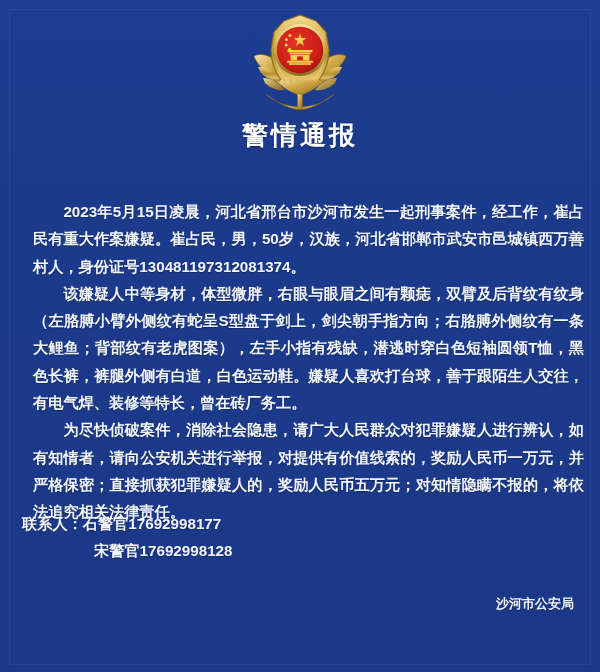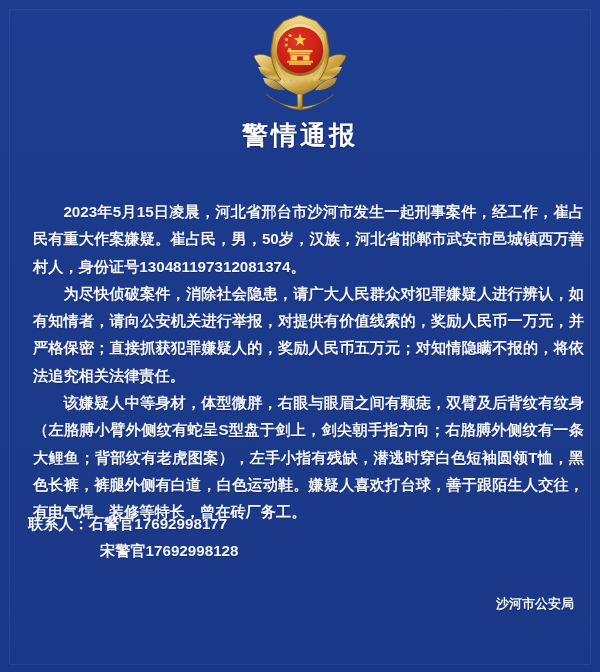--- a/index.html
+++ b/index.html
@@ -84,21 +84,21 @@
     margin-left: 11px;
   }
   #body-copy p {
     margin: 0 0 0 0;
     text-indent: 2em;
   }
 
   
   #contacts {
     position: absolute;
-    left: 28px;
+    left: 22px;
     top: 510px;
     color: #f2f5fb;
     font-size: 15.2px;
     line-height: 27.3px;
     font-weight: bold;
     text-shadow: 0 1px 1px rgba(0,0,0,0.28);
   }
   .contact-line {
     white-space: nowrap;
   }
@@ -215,22 +215,22 @@
                  C80 92 66 97 54 97 C42 97 28 92 20 84 Z" fill="url(#goldA)" stroke="#7d5f1a" stroke-width="0.6"></path>
         <rect x="51.6" y="84" width="4.8" height="15" rx="1.2" fill="url(#goldB)" stroke="#7d5f1a" stroke-width="0.5"></rect>
       </g>
     </svg>
   </div>
 
   <div id="title">警情通报</div>
 
   <div id="body-copy">
     <p>2023年5月15日凌晨，河北省邢台市沙河市发生一起刑事案件，经工作，崔占民有重大作案嫌疑。崔占民，男，50岁，汉族，河北省邯郸市武安市邑城镇西万善村人，身份证号130481197312081374。</p>
+    <p>该嫌疑人中等身材，体型微胖，右眼与眼眉之间有颗痣，双臂及后背纹有纹身（左胳膊小臂外侧纹有蛇呈S型盘于剑上，剑尖朝手指方向；右胳膊外侧纹有一条大鲤鱼；背部纹有老虎图案），左手小指有残缺，潜逃时穿白色短袖圆领T恤，黑色长裤，裤腿外侧有白道，白色运动鞋。嫌疑人喜欢打台球，善于跟陌生人交往，有电气焊、装修等特长，曾在砖厂务工。</p>
     <p>为尽快侦破案件，消除社会隐患，请广大人民群众对犯罪嫌疑人进行辨认，如有知情者，请向公安机关进行举报，对提供有价值线索的，奖励人民币一万元，并严格保密；直接抓获犯罪嫌疑人的，奖励人民币五万元；对知情隐瞒不报的，将依法追究相关法律责任。</p>
-    <p>该嫌疑人中等身材，体型微胖，右眼与眼眉之间有颗痣，双臂及后背纹有纹身（左胳膊小臂外侧纹有蛇呈S型盘于剑上，剑尖朝手指方向；右胳膊外侧纹有一条大鲤鱼；背部纹有老虎图案），左手小指有残缺，潜逃时穿白色短袖圆领T恤，黑色长裤，裤腿外侧有白道，白色运动鞋。嫌疑人喜欢打台球，善于跟陌生人交往，有电气焊、装修等特长，曾在砖厂务工。</p>
   </div>
 
   <div id="contacts">
     <div class="contact-line">
       <span id="contact-label">联系人：</span><span>石警官17692998177</span>
     </div>
     <div class="contact-line indented">
       <span>宋警官17692998128</span>
     </div>
   </div>

